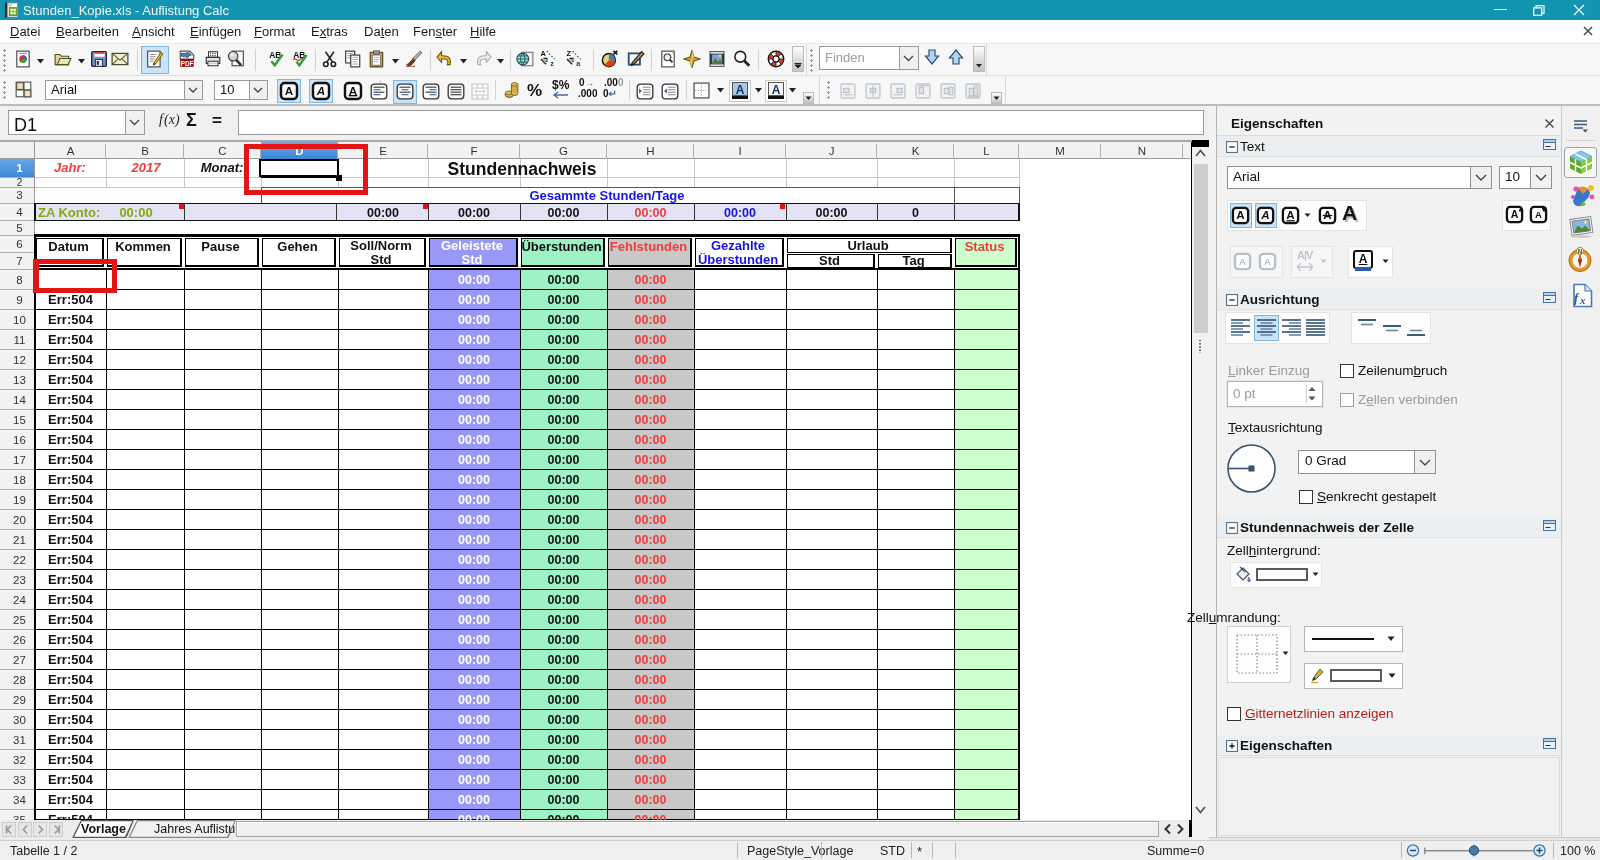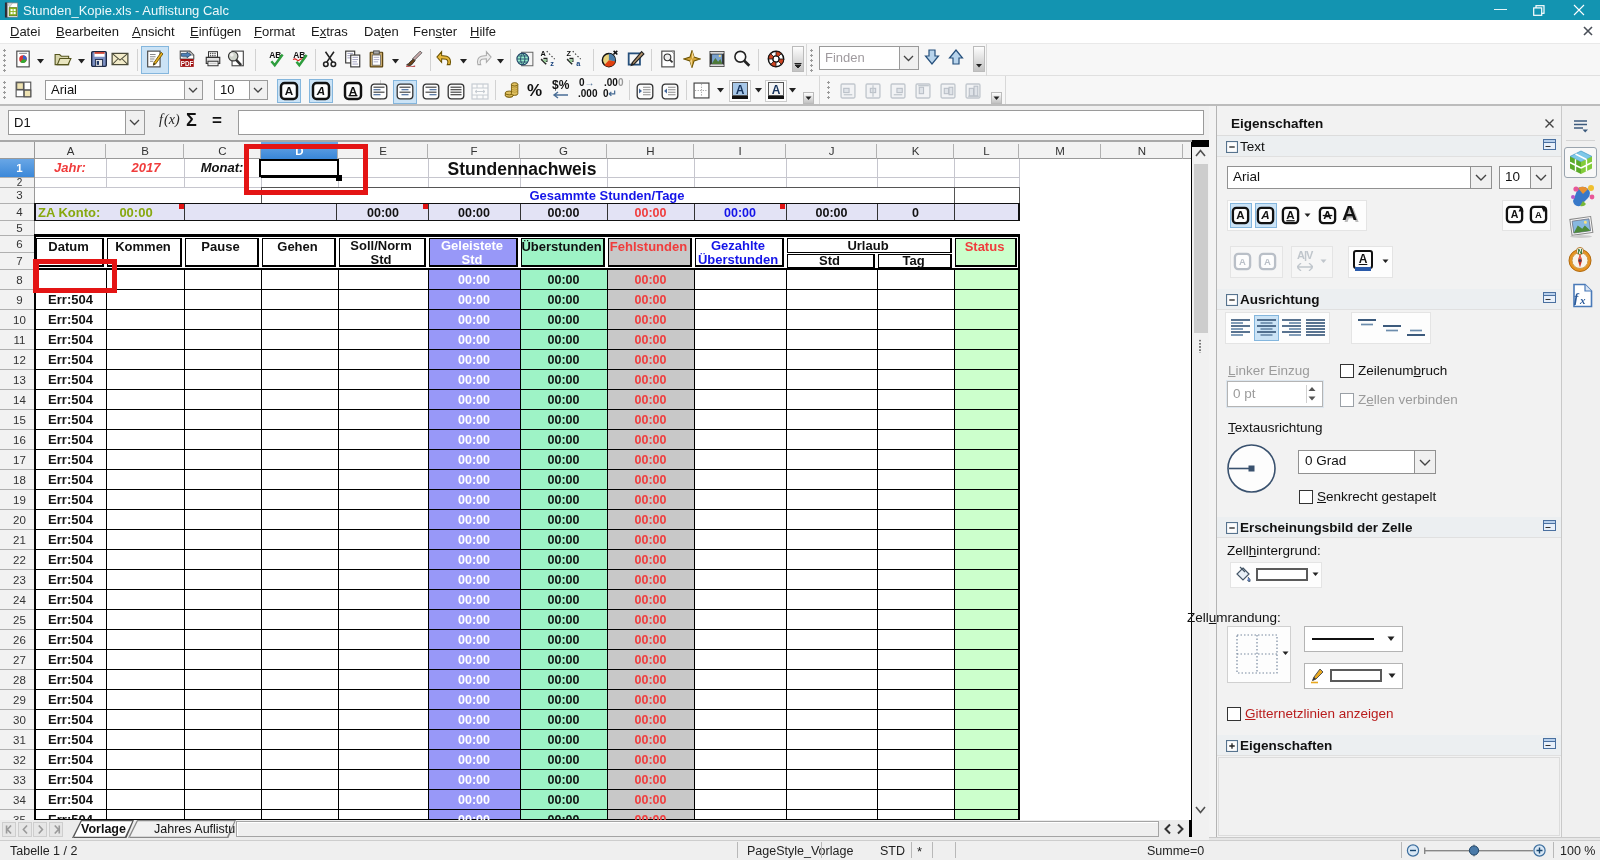--- a/index.html
+++ b/index.html
@@ -425,21 +425,21 @@
     <path d="M3 12.5 h10" stroke="#c2c8ce" stroke-width="1.2"></path>
   </svg>
 <div class="abs" style="left:991px;top:92px;width:11px;height:12px;background:linear-gradient(#fdfdfd,#c2c2c2);border:1px solid #bbb;"></div>
 <svg class="abs" style="left:993px;top:96px" width="7" height="5" viewBox="0 0 7 5">
     <path d="M0.5 0.5 L3.5 4 L6.5 0.5 Z" fill="#222"></path>
   </svg>
 <div class="abs" style="left:1005px;top:76px;width:1px;height:28px;background:#d8d8d8;"></div>
 <div class="abs" style="left:0px;top:106px;width:1209px;height:35px;background:#f0f0f0;"></div>
 <div class="abs" style="left:0px;top:140px;width:1192px;height:2px;background:#a8a8a8;"></div>
 <div class="abs" style="left:8px;top:110px;width:137px;height:25px;background:#fff;border:1px solid #9a9a9a;"></div>
-<div class="abs" style="left:14px;top:115px;white-space:nowrap;font-size:13px;color:#111;">D1</div>
+<div class="abs" style="left:14px;top:115px;white-space:nowrap;font-size:18px;color:#111;">D1</div>
 <div class="abs" style="left:125px;top:111px;width:19px;height:23px;background:#f0f0f0;border-left:1px solid #9a9a9a;"></div>
 <svg class="abs" style="left:129px;top:119px" width="11" height="8" viewBox="0 0 11 8">
     <path d="M1 1 L5.5 5.5 L10 1" fill="none" stroke="#444" stroke-width="1.3"></path>
   </svg>
 <div class="abs" style="left:159px;top:112px;white-space:nowrap;font-size:14px;font-style:italic;color:#222;font-family:'Liberation Serif',serif;">f <i>(x)</i></div>
 <div class="abs" style="left:186px;top:110px;white-space:nowrap;font-size:18px;color:#111;font-weight:bold;">Σ</div>
 <div class="abs" style="left:212px;top:111px;white-space:nowrap;font-size:17px;color:#111;font-weight:bold;">=</div>
 <div class="abs" style="left:238px;top:110px;width:966px;height:25px;background:#fff;border:1px solid #9a9a9a;"></div>
 <svg class="abs" style="left:0;top:142px" width="1192" height="678" viewBox="0 142 1192 678" shape-rendering="crispEdges">
     <rect x="0" y="142" width="1192" height="678" fill="#fff"></rect>
@@ -1031,21 +1031,21 @@
 <svg class="abs" style="left:1419px;top:459px" width="12" height="8" viewBox="0 0 12 8">
     <path d="M1 1 L6 6 L11 1" fill="none" stroke="#444" stroke-width="1.4"></path>
   </svg>
 <div class="abs" style="left:1299px;top:490px;width:14px;height:14px;background:#fff;border:1.5px solid #333;"></div>
 <div class="abs" style="left:1317px;top:489px;white-space:nowrap;font-size:13.5px;color:#111;"><u>S</u>enkrecht gestapelt</div>
 <div class="abs" style="left:1217px;top:517px;width:344px;height:21px;background:#eceff1;border-bottom:1px solid #e0e0e0;"></div>
 <svg class="abs" style="left:1226px;top:522px" width="12" height="12" viewBox="0 0 11 11">
     <rect x="0.5" y="0.5" width="10" height="10" fill="#fdfdfd" stroke="#56738e" stroke-width="1"></rect>
     <path d="M3 5.5 h5" stroke="#222" stroke-width="1.2"></path>
   </svg>
-<div class="abs" style="left:1240px;top:520px;white-space:nowrap;font-size:13.5px;font-weight:bold;color:#111;">Erscheinungsbild der Zelle</div>
+<div class="abs" style="left:1240px;top:520px;white-space:nowrap;font-size:13.5px;font-weight:bold;color:#111;">Stundennachweis der Zelle</div>
 <svg class="abs" style="left:1543px;top:520px" width="13" height="11" viewBox="0 0 13 11">
     <rect x="0.5" y="0.5" width="12" height="10" fill="#e8f0fa" stroke="#4a70a0" stroke-width="1"></rect>
     <rect x="0.5" y="0.5" width="12" height="3" fill="#b8d0ec" stroke="#4a70a0" stroke-width="1"></rect>
     <path d="M2.5 7.5 h5" stroke="#333" stroke-width="1"></path>
   </svg>
 <div class="abs" style="left:1227px;top:543px;white-space:nowrap;font-size:13.5px;color:#111;">Zell<u>h</u>intergrund:</div>
 <div class="abs" style="left:1230px;top:562px;width:92px;height:26px;background:#fdfdfd;border:1px solid #e4e4e4;"></div>
 <svg class="abs" style="left:1235px;top:566px" width="17" height="17" viewBox="0 0 17 17">
 <path d="M8 2 L14 8 L8 14 L2 8 Z" fill="#e8f0f8" stroke="#456" stroke-width="1.2"></path>
 <path d="M5 1 L10 6" stroke="#456" stroke-width="1.2"></path>

